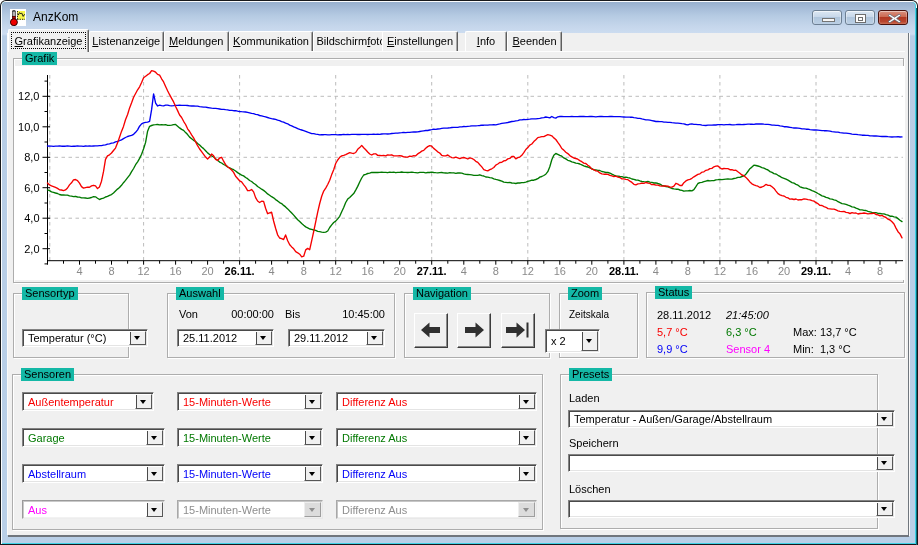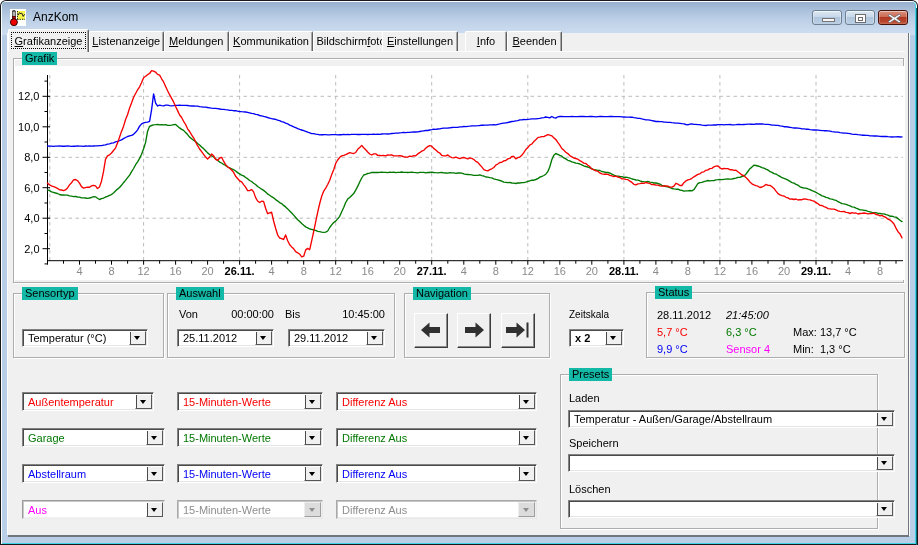--- a/index.html
+++ b/index.html
@@ -217,21 +217,21 @@
         <text x="770.0" y="208.7" font-size="11" fill="#8a8a8a" text-anchor="middle" font-family="Liberation Sans, sans-serif">20</text>
         <text x="802.0" y="208.7" font-size="11" fill="#000" text-anchor="middle" font-weight="bold" font-family="Liberation Sans, sans-serif">29.11.</text>
         <text x="834.0" y="208.7" font-size="11" fill="#8a8a8a" text-anchor="middle" font-family="Liberation Sans, sans-serif">4</text>
         <text x="866.0" y="208.7" font-size="11" fill="#8a8a8a" text-anchor="middle" font-family="Liberation Sans, sans-serif">8</text>
         <polyline points="33.5,80.0 35.5,80.1 37.5,80.1 39.5,80.3 41.5,80.1 43.5,80.1 45.5,80.0 47.5,80.2 49.5,80.2 51.5,80.2 53.5,80.0 55.5,80.1 57.5,80.3 59.5,80.2 61.5,80.2 63.5,80.0 65.5,80.1 67.5,80.1 69.5,80.3 71.5,80.0 73.5,80.1 75.5,79.9 77.5,80.1 79.5,80.0 81.5,79.9 83.5,79.8 85.5,79.7 87.5,79.6 89.5,79.2 91.5,78.9 93.5,78.1 95.5,77.8 97.5,77.2 99.5,76.8 101.5,75.9 103.5,75.4 105.5,74.7 107.5,73.9 109.5,72.7 111.5,71.5 113.6,70.5 115.6,69.9 117.6,69.4 119.6,68.3 121.6,66.3 123.6,63.8 125.6,60.2 127.6,57.9 129.6,56.8 131.6,56.3 133.6,56.2 135.6,55.4 137.6,43.7 139.6,27.9 141.6,37.1 143.6,40.0 145.6,39.1 147.6,39.6 149.6,39.9 151.6,39.2 153.6,39.1 155.6,39.6 157.6,39.8 159.6,39.7 161.6,39.3 163.6,39.3 165.6,39.2 167.6,39.4 169.6,39.3 171.6,39.4 173.6,39.5 175.6,39.8 177.6,40.0 179.6,40.0 181.6,40.1 183.6,40.2 185.6,40.6 187.6,40.8 189.6,41.1 191.6,41.1 193.6,41.5 195.6,41.8 197.6,42.2 199.6,42.3 201.6,42.4 203.6,42.7 205.6,43.0 207.6,43.3 209.6,43.3 211.6,43.6 213.6,43.8 215.6,44.3 217.6,44.4 219.6,44.7 221.6,44.7 223.6,45.2 225.6,45.5 227.6,45.7 229.6,45.8 231.6,46.0 233.6,46.3 235.6,46.8 237.6,47.4 239.6,47.6 241.6,48.3 243.6,48.7 245.6,49.5 247.6,49.9 249.6,50.4 251.6,50.8 253.6,51.5 255.6,52.1 257.6,52.6 259.6,53.0 261.6,53.4 263.6,54.2 265.6,54.7 267.6,55.6 269.6,56.1 271.6,57.1 273.7,57.8 275.7,59.1 277.7,59.9 279.7,60.9 281.7,61.7 283.7,62.6 285.7,63.4 287.7,64.0 289.7,64.6 291.7,65.3 293.7,66.2 295.7,66.8 297.7,67.6 299.7,67.6 301.7,68.1 303.7,68.4 305.7,68.9 307.7,68.7 309.7,68.7 311.7,68.6 313.7,68.8 315.7,68.8 317.7,68.7 319.7,68.6 321.7,68.6 323.7,68.8 325.7,68.7 327.7,68.7 329.7,68.4 331.7,68.6 333.7,68.5 335.7,68.6 337.7,68.4 339.7,68.3 341.7,68.3 343.7,68.5 345.7,68.5 347.7,68.3 349.7,68.3 351.7,68.3 353.7,68.5 355.7,68.4 357.7,68.4 359.7,68.1 361.7,68.3 363.7,68.2 365.7,68.3 367.7,68.0 369.7,67.9 371.7,67.9 373.7,68.0 375.7,67.8 377.7,67.5 379.7,67.3 381.7,67.1 383.7,67.2 385.7,66.8 387.7,66.7 389.7,66.4 391.7,66.6 393.7,66.4 395.7,66.4 397.7,66.1 399.7,66.0 401.7,66.0 403.7,65.9 405.7,65.5 407.7,65.1 409.7,64.8 411.7,64.5 413.7,64.5 415.7,64.0 417.7,63.7 419.7,63.2 421.7,63.3 423.7,63.0 425.7,62.8 427.7,62.4 429.7,62.2 431.7,62.1 433.8,62.0 435.8,61.8 437.8,61.5 439.8,61.4 441.8,61.3 443.8,61.3 445.8,60.9 447.8,60.8 449.8,60.5 451.8,60.6 453.8,60.3 455.8,60.2 457.8,59.9 459.8,59.8 461.8,59.8 463.8,59.7 465.8,59.5 467.8,59.2 469.8,59.2 471.8,59.1 473.8,59.2 475.8,58.9 477.8,58.8 479.8,58.6 481.8,58.8 483.8,58.3 485.8,57.9 487.8,57.4 489.8,57.1 491.8,56.8 493.8,56.5 495.8,56.0 497.8,55.5 499.8,55.3 501.8,54.9 503.8,54.6 505.8,53.9 507.8,53.8 509.8,53.5 511.8,53.6 513.8,53.4 515.8,53.2 517.8,52.9 519.8,52.9 521.8,52.9 523.8,52.6 525.8,52.3 527.8,51.8 529.8,51.7 531.8,51.0 533.8,51.3 535.8,51.9 537.8,50.5 539.8,51.6 541.8,52.1 543.8,50.8 545.8,50.5 547.8,50.5 549.8,50.6 551.8,50.7 553.8,50.6 555.8,50.6 557.8,50.4 559.8,50.7 561.8,50.6 563.8,50.7 565.8,50.4 567.8,50.5 569.8,50.5 571.8,50.7 573.8,50.6 575.8,50.5 577.8,50.5 579.8,50.6 581.8,50.8 583.8,50.6 585.8,50.5 587.8,50.4 589.8,50.7 591.8,50.6 593.9,50.6 595.9,50.4 597.9,50.5 599.9,50.6 601.9,50.7 603.9,50.6 605.9,50.6 607.9,50.8 609.9,51.0 611.9,51.2 613.9,51.1 615.9,51.2 617.9,51.2 619.9,51.7 621.9,51.9 623.9,52.3 625.9,52.4 627.9,52.9 629.9,53.3 631.9,53.8 633.9,53.9 635.9,54.2 637.9,54.6 639.9,55.0 641.9,55.5 643.9,55.4 645.9,55.6 647.9,55.7 649.9,56.1 651.9,56.1 653.9,56.3 655.9,56.3 657.9,56.7 659.9,56.9 661.9,57.1 663.9,57.2 665.9,57.3 667.9,57.7 669.9,57.9 671.9,58.5 673.9,58.8 675.9,58.2 677.9,57.9 679.9,58.3 681.9,58.4 683.9,58.6 685.9,58.7 687.9,59.1 689.9,59.4 691.9,59.5 693.9,59.2 695.9,59.1 697.9,59.2 699.9,59.0 701.9,59.0 703.9,58.6 705.9,58.7 707.9,58.6 709.9,58.8 711.9,58.6 713.9,58.6 715.9,58.5 717.9,58.8 719.9,58.8 721.9,58.7 723.9,58.5 725.9,58.4 727.9,58.6 729.9,58.5 731.9,58.4 733.9,58.1 735.9,58.2 737.9,58.2 739.9,58.3 741.9,58.0 743.9,58.0 745.9,57.9 747.9,58.0 749.9,58.2 751.9,58.3 754.0,58.4 756.0,58.6 758.0,59.1 760.0,59.2 762.0,59.4 764.0,59.4 766.0,59.9 768.0,60.2 770.0,60.7 772.0,60.7 774.0,61.0 776.0,61.3 778.0,61.7 780.0,62.0 782.0,62.0 784.0,62.2 786.0,62.4 788.0,62.9 790.0,62.9 792.0,63.2 794.0,63.2 796.0,63.6 798.0,63.8 800.0,64.0 802.0,63.9 804.0,64.1 806.0,64.3 808.0,64.6 810.0,64.7 812.0,64.7 814.0,64.9 816.0,65.2 818.0,65.7 820.0,65.8 822.0,66.1 824.0,66.1 826.0,66.6 828.0,66.8 830.0,67.2 832.0,67.1 834.0,67.4 836.0,67.7 838.0,68.1 840.0,68.3 842.0,68.4 844.0,68.7 846.0,68.9 848.0,69.2 850.0,69.2 852.0,69.4 854.0,69.4 856.0,69.8 858.0,69.9 860.0,70.0 862.0,69.9 864.0,70.1 866.0,70.3 868.0,70.5 870.0,70.5 872.0,70.5 874.0,70.7 876.0,70.8 878.0,71.0 880.0,70.8 882.0,70.8 884.0,70.7 886.0,71.0 888.0,70.9" fill="none" stroke="#0000f4" stroke-width="1.35" stroke-linejoin="round" stroke-linecap="round"></polyline>
         <polyline points="33.5,123.9 35.5,124.6 37.5,125.9 39.5,126.3 41.5,127.0 43.5,127.5 45.5,128.5 47.5,129.0 49.5,129.0 51.5,129.1 53.5,129.1 55.5,129.9 57.5,130.1 59.5,130.6 61.5,130.3 63.5,131.0 65.5,131.2 67.5,131.9 69.5,131.8 71.5,132.0 73.5,132.3 75.5,132.0 77.5,131.5 79.5,130.6 81.5,130.8 83.5,132.2 85.5,133.5 87.5,132.7 89.5,132.1 91.5,131.0 93.5,130.4 95.5,129.3 97.5,128.6 99.5,126.9 101.5,125.0 103.5,123.1 105.5,121.5 107.5,119.3 109.5,116.7 111.5,114.4 113.6,111.7 115.6,109.1 117.6,105.6 119.6,102.5 121.6,98.7 123.6,95.8 125.6,92.4 127.6,88.2 129.6,82.7 131.6,76.4 133.6,65.2 135.6,60.3 137.6,59.5 139.6,58.8 141.6,58.7 143.6,58.5 145.6,58.8 147.6,58.6 149.6,58.9 151.6,58.7 153.6,59.4 155.6,59.3 157.6,59.2 159.6,58.7 161.6,58.5 163.6,60.2 165.6,61.9 167.6,63.4 169.6,64.4 171.6,66.6 173.6,68.6 175.6,71.1 177.6,72.7 179.6,74.3 181.6,75.5 183.6,77.5 185.6,79.0 187.6,81.0 189.6,82.6 191.6,84.7 193.6,86.9 195.6,88.5 197.6,90.0 199.6,91.0 201.6,92.8 203.6,94.2 205.6,96.1 207.6,97.0 209.6,98.5 211.6,99.4 213.6,101.0 215.6,101.9 217.6,102.9 219.6,103.7 221.6,105.0 223.6,106.6 225.6,107.9 227.6,109.1 229.6,109.9 231.6,111.5 233.6,112.7 235.6,114.5 237.6,115.5 239.6,117.2 241.6,118.5 243.6,120.5 245.6,121.8 247.6,123.2 249.6,124.4 251.6,126.0 253.6,127.9 255.6,129.2 257.6,130.7 259.6,131.8 261.6,133.6 263.6,134.9 265.6,136.6 267.6,137.6 269.6,139.4 271.6,140.9 273.7,142.9 275.7,145.0 277.7,147.0 279.7,149.1 281.7,151.5 283.7,153.8 285.7,155.6 287.7,157.6 289.7,159.3 291.7,160.9 293.7,161.8 295.7,163.0 297.7,163.4 299.7,164.0 301.7,164.3 303.7,165.3 305.7,165.7 307.7,166.1 309.7,166.3 311.7,166.1 313.7,165.0 315.7,161.5 317.7,158.9 319.7,156.5 321.7,155.1 323.7,152.9 325.7,150.3 327.7,145.7 329.7,141.5 331.7,136.5 333.7,133.1 335.7,131.4 337.7,129.5 339.7,127.6 341.7,124.1 343.7,120.4 345.7,116.0 347.7,112.0 349.7,109.0 351.7,108.3 353.7,107.5 355.7,107.2 357.7,106.4 359.7,106.5 361.7,106.3 363.7,106.5 365.7,106.3 367.7,106.1 369.7,106.3 371.7,106.4 373.7,106.7 375.7,106.2 377.7,106.3 379.7,106.1 381.7,106.7 383.7,106.4 385.7,106.4 387.7,106.0 389.7,106.3 391.7,106.4 393.7,106.5 395.7,106.3 397.7,106.1 399.7,106.4 401.7,106.6 403.7,106.8 405.7,106.3 407.7,106.4 409.7,106.3 411.7,106.8 413.7,106.5 415.7,106.5 417.7,106.1 419.7,106.5 421.7,106.7 423.7,106.8 425.7,106.6 427.7,106.5 429.7,106.9 431.7,107.0 433.8,107.2 435.8,106.7 437.8,106.9 439.8,106.8 441.8,107.4 443.8,107.0 445.8,107.0 447.8,107.1 449.8,107.8 451.8,108.3 453.8,108.5 455.8,108.7 457.8,108.9 459.8,109.3 461.8,109.3 463.8,109.4 465.8,108.8 467.8,109.6 469.8,110.0 471.8,111.0 473.8,111.1 475.8,111.6 477.8,111.9 479.8,112.8 481.8,113.4 483.8,113.9 485.8,114.5 487.8,115.1 489.8,116.2 491.8,116.4 493.8,116.7 495.8,116.4 497.8,117.0 499.8,117.1 501.8,117.5 503.8,117.0 505.8,117.0 507.8,116.7 509.8,116.6 511.8,116.1 513.8,115.4 515.8,114.8 517.8,114.2 519.8,114.2 521.8,113.5 523.8,112.7 525.8,111.1 527.8,110.5 529.8,109.5 531.8,108.2 533.8,105.7 535.8,100.7 537.8,93.7 539.8,89.2 541.8,87.5 543.8,88.3 545.8,89.3 547.8,90.2 549.8,91.9 551.8,92.9 553.8,94.3 555.8,94.8 557.8,95.8 559.8,96.3 561.8,97.1 563.8,97.3 565.8,98.0 567.8,98.9 569.8,99.8 571.8,100.5 573.8,101.0 575.8,101.9 577.8,102.7 579.8,103.8 581.8,103.8 583.8,104.4 585.8,104.5 587.8,105.5 589.8,105.9 591.8,106.5 593.9,106.5 595.9,107.2 597.9,108.2 599.9,109.1 601.9,109.8 603.9,110.1 605.9,110.5 607.9,110.7 609.9,111.4 611.9,111.1 613.9,111.7 615.9,112.0 617.9,113.0 619.9,113.4 621.9,114.0 623.9,114.2 625.9,114.9 627.9,115.5 629.9,115.7 631.9,115.8 633.9,115.5 635.9,116.1 637.9,116.4 639.9,117.0 641.9,116.8 643.9,117.5 645.9,118.1 647.9,119.4 649.9,119.9 651.9,120.5 653.9,120.8 655.9,121.6 657.9,122.5 659.9,122.9 661.9,123.2 663.9,123.2 665.9,124.0 667.9,124.4 669.9,125.2 671.9,124.9 673.9,124.9 675.9,124.5 677.9,124.8 679.9,123.7 681.9,120.7 683.9,117.5 685.9,116.7 687.9,116.4 689.9,115.7 691.9,115.1 693.9,114.5 695.9,114.8 697.9,114.6 699.9,114.7 701.9,113.8 703.9,113.7 705.9,113.4 707.9,113.6 709.9,113.3 711.9,113.1 713.9,113.0 715.9,113.1 717.9,113.1 719.9,112.5 721.9,112.1 723.9,111.4 725.9,111.3 727.9,110.5 729.9,109.9 731.9,108.2 733.9,105.5 735.9,102.7 737.9,101.1 739.9,99.2 741.9,99.5 743.9,100.0 745.9,100.7 747.9,101.6 749.9,102.2 751.9,103.2 754.0,104.0 756.0,105.6 758.0,106.4 760.0,107.6 762.0,108.0 764.0,109.3 766.0,110.4 768.0,111.7 770.0,112.3 772.0,113.2 774.0,114.2 776.0,115.4 778.0,116.6 780.0,117.2 782.0,118.3 784.0,119.2 786.0,120.8 788.0,121.5 790.0,122.1 792.0,122.1 794.0,122.9 796.0,123.6 798.0,124.7 800.0,125.4 802.0,126.3 804.0,127.5 806.0,128.6 808.0,129.8 810.0,130.3 812.0,131.4 814.0,131.8 816.0,132.9 818.0,133.1 820.0,133.8 822.0,134.3 824.0,135.7 826.0,136.7 828.0,137.7 830.0,137.9 832.0,138.3 834.0,139.1 836.0,139.8 838.0,140.8 840.0,141.1 842.0,142.1 844.0,142.8 846.0,143.8 848.0,143.9 850.0,144.4 852.0,144.5 854.0,145.4 856.0,145.9 858.0,146.4 860.0,146.6 862.0,146.7 864.0,147.3 866.0,147.5 868.0,147.9 870.0,147.9 872.0,148.7 874.0,149.2 876.0,150.2 878.0,150.2 880.0,150.8 882.0,151.1 884.0,152.6 886.0,154.2 888.0,155.6" fill="none" stroke="#007800" stroke-width="1.35" stroke-linejoin="round" stroke-linecap="round"></polyline>
         <polyline points="33.5,117.0 35.5,118.9 37.5,119.9 39.5,120.6 41.5,121.4 43.5,122.4 45.5,123.8 47.5,124.0 49.5,124.6 51.5,123.9 53.5,122.0 55.5,118.9 57.5,116.8 59.5,113.9 61.5,113.5 63.5,114.6 65.5,117.2 67.5,120.6 69.5,122.1 71.5,121.6 73.5,121.2 75.5,121.2 77.5,119.9 79.5,119.3 81.5,119.9 83.5,122.6 85.5,120.9 87.5,115.2 89.5,105.7 91.5,93.4 93.5,89.9 95.5,88.8 97.5,87.0 99.5,84.5 101.5,82.1 103.5,77.1 105.5,71.3 107.5,65.4 109.5,60.4 111.5,53.8 113.6,48.5 115.6,41.9 117.6,36.8 119.6,31.2 121.6,27.5 123.6,23.8 125.6,20.8 127.6,16.5 129.6,11.7 131.6,10.3 133.6,8.7 135.6,7.5 137.6,4.7 139.6,5.1 141.6,6.2 143.6,8.4 145.6,9.1 147.6,12.8 149.6,15.9 151.6,20.4 153.6,24.7 155.6,28.7 157.6,32.3 159.6,35.9 161.6,40.5 163.6,44.6 165.6,49.0 167.6,51.5 169.6,55.3 171.6,58.5 173.6,62.8 175.6,65.5 177.6,68.8 179.6,71.8 181.6,75.9 183.6,79.7 185.6,83.0 187.6,85.7 189.6,88.4 191.6,91.1 193.6,93.0 195.6,91.1 197.6,88.0 199.6,89.8 201.6,93.4 203.6,94.5 205.6,92.0 207.6,91.3 209.6,95.2 211.6,98.6 213.6,100.7 215.6,102.3 217.6,104.0 219.6,106.4 221.6,110.3 223.6,112.5 225.6,114.8 227.6,115.9 229.6,118.6 231.6,121.1 233.6,124.7 235.6,124.6 237.6,123.5 239.6,125.9 241.6,131.6 243.6,135.0 245.6,136.5 247.6,135.2 249.6,135.4 251.6,142.3 253.6,147.7 255.6,146.9 257.6,146.2 259.6,155.0 261.6,162.2 263.6,168.8 265.6,172.0 267.6,172.7 269.6,173.5 271.6,168.9 273.7,174.8 275.7,178.8 277.7,180.9 279.7,182.8 281.7,185.7 283.7,186.8 285.7,188.2 287.7,190.8 289.7,190.2 291.7,183.9 293.7,182.4 295.7,183.7 297.7,174.6 299.7,165.5 301.7,155.8 303.7,146.2 305.7,137.5 307.7,130.2 309.7,125.1 311.7,122.1 313.7,118.5 315.7,114.3 317.7,108.6 319.7,103.7 321.7,97.5 323.7,94.0 325.7,91.3 327.7,89.9 329.7,89.3 331.7,88.6 333.7,87.6 335.7,86.6 337.7,87.2 339.7,87.5 341.7,86.5 343.7,83.3 345.7,81.6 347.7,79.4 349.7,81.7 351.7,83.7 353.7,86.0 355.7,88.0 357.7,89.0 359.7,87.9 361.7,87.8 363.7,89.4 365.7,89.5 367.7,89.7 369.7,89.4 371.7,89.9 373.7,88.9 375.7,89.1 377.7,88.8 379.7,89.8 381.7,89.8 383.7,89.9 385.7,89.6 387.7,90.0 389.7,90.8 391.7,91.0 393.7,91.1 395.7,90.2 397.7,90.3 399.7,89.7 401.7,89.8 403.7,87.9 405.7,86.7 407.7,85.1 409.7,84.4 411.7,82.2 413.7,80.6 415.7,79.6 417.7,80.2 419.7,82.4 421.7,84.0 423.7,85.8 425.7,87.0 427.7,89.3 429.7,89.9 431.7,89.8 433.8,89.0 435.8,90.5 437.8,91.6 439.8,91.9 441.8,91.1 443.8,91.8 445.8,92.6 447.8,91.9 449.8,91.5 451.8,92.1 453.8,93.0 455.8,91.9 457.8,92.3 459.8,93.5 461.8,95.3 463.8,96.4 465.8,98.8 467.8,100.9 469.8,103.6 471.8,104.3 473.8,104.9 475.8,103.7 477.8,102.8 479.8,101.5 481.8,99.1 483.8,98.0 485.8,96.5 487.8,96.3 489.8,94.9 491.8,94.5 493.8,92.9 495.8,92.4 497.8,90.5 499.8,90.5 501.8,92.8 503.8,91.7 505.8,91.1 507.8,89.3 509.8,86.7 511.8,83.5 513.8,81.6 515.8,79.1 517.8,78.0 519.8,75.6 521.8,73.8 523.8,71.6 525.8,71.2 527.8,70.7 529.8,70.6 531.8,69.6 533.8,68.7 535.8,69.1 537.8,69.8 539.8,71.9 541.8,73.5 543.8,76.4 545.8,79.1 547.8,82.5 549.8,84.1 551.8,86.2 553.8,87.6 555.8,89.6 557.8,90.8 559.8,92.0 561.8,92.5 563.8,93.2 565.8,94.6 567.8,95.7 569.8,97.1 571.8,97.5 573.8,99.3 575.8,100.6 577.8,103.1 579.8,103.7 581.8,104.8 583.8,105.2 585.8,106.9 587.8,107.8 589.8,108.2 591.8,108.2 593.9,108.3 595.9,109.3 597.9,109.8 599.9,110.6 601.9,110.2 603.9,111.1 605.9,111.5 607.9,112.9 609.9,112.8 611.9,113.4 613.9,113.7 615.9,115.1 617.9,116.4 619.9,118.3 621.9,118.8 623.9,117.8 625.9,117.7 627.9,117.2 629.9,117.4 631.9,116.5 633.9,117.1 635.9,117.4 637.9,118.7 639.9,118.5 641.9,119.1 643.9,119.1 645.9,119.9 647.9,120.2 649.9,120.0 651.9,119.9 653.9,120.1 655.9,121.1 657.9,121.2 659.9,120.2 661.9,117.3 663.9,118.1 665.9,119.5 667.9,119.5 669.9,116.7 671.9,114.9 673.9,113.8 675.9,113.3 677.9,112.3 679.9,110.8 681.9,109.6 683.9,108.4 685.9,107.8 687.9,106.2 689.9,105.8 691.9,104.3 693.9,103.9 695.9,102.7 697.9,102.4 699.9,100.8 701.9,100.2 703.9,99.9 705.9,101.8 707.9,103.0 709.9,102.5 711.9,102.6 713.9,102.7 715.9,103.7 717.9,103.7 719.9,104.4 721.9,104.2 723.9,105.8 725.9,107.2 727.9,109.0 729.9,109.7 731.9,111.4 733.9,113.5 735.9,115.9 737.9,117.8 739.9,118.9 741.9,119.6 743.9,120.2 745.9,121.5 747.9,121.0 749.9,120.1 751.9,118.4 754.0,119.3 756.0,119.4 758.0,120.7 760.0,122.4 762.0,125.1 764.0,127.6 766.0,128.8 768.0,129.7 770.0,130.0 772.0,131.3 774.0,131.9 776.0,133.2 778.0,133.0 780.0,133.5 782.0,133.0 784.0,134.0 786.0,133.7 788.0,133.7 790.0,132.9 792.0,133.2 794.0,133.6 796.0,133.9 798.0,134.7 800.0,135.1 802.0,136.7 804.0,137.7 806.0,139.4 808.0,139.5 810.0,140.7 812.0,141.3 814.0,142.6 816.0,142.8 818.0,143.1 820.0,143.1 822.0,143.9 824.0,144.8 826.0,145.3 828.0,145.6 830.0,145.4 832.0,146.4 834.0,146.7 836.0,147.5 838.0,146.7 840.0,147.1 842.0,147.0 844.0,148.0 846.0,147.5 848.0,147.3 850.0,147.0 852.0,147.3 854.0,147.9 856.0,147.7 858.0,147.5 860.0,147.1 862.0,148.5 864.0,148.9 866.0,149.8 868.0,149.4 870.0,150.7 872.0,151.5 874.0,153.2 876.0,154.0 878.0,155.8 880.0,158.0 882.0,162.1 884.0,165.7 886.0,167.9 888.0,171.9" fill="none" stroke="#f60000" stroke-width="1.35" stroke-linejoin="round" stroke-linecap="round"></polyline>
       </svg>
   </div>
 
-  <div class="grp" style="left:13px;top:293px;width:151px;height:65px;">
+  <div class="grp" style="left:13px;top:293px;width:116px;height:65px;">
       <span class="lbl">Sensortyp</span>
     </div>
   <div class="cb" style="left:22px;top:329px;width:126px;height:18px;">
       <span class="tx">Temperatur (°C)</span>
       <div class="btn"></div>
     </div>
 
   <div class="grp" style="left:167px;top:293px;width:228px;height:65px;">
       <span class="lbl">Auswahl</span>
     </div>
@@ -261,38 +261,44 @@
         <path d="M26 16 L17.5 8.5 L17.5 13 L7 13 L7 19 L17.5 19 L17.5 23.5 Z" fill="#303030"></path>
       </svg>
   </div>
   <div class="btn3d" style="left:501px;top:313px;width:34px;height:35px;">
     <svg width="32" height="33" viewBox="0 0 32 33">
         <path d="M23 16 L14.5 8.5 L14.5 13 L4 13 L4 19 L14.5 19 L14.5 23.5 Z" fill="#303030"></path>
         <rect x="24.5" y="8.5" width="2" height="15" fill="#303030"></rect>
       </svg>
   </div>
 
+  <div class="grp" style="left:559px;top:293px;width:79px;height:65px;">
+      <span class="lbl">Zoom</span>
+    </div>
   <div class="abs" style="left:569px;top:309px;font-size:10px;">Zeitskala</div>
-  <div class="cb" style="left:569px;top:329px;width:55px;height:18px;font-weight:bold;">
+  <div class="cb" style="left:545px;top:329px;width:55px;height:24px;">
       <span class="tx">x 2</span>
       <div class="btn"></div>
     </div>
 
   <div class="grp" style="left:646px;top:292px;width:259px;height:66px;">
       <span class="lbl">Status</span>
     </div>
   <div class="abs" style="left:657px;top:309px;font-size:11px;">28.11.2012</div>
   <div class="abs" style="left:726px;top:309px;font-size:11px;font-style:italic;">21:45:00</div>
   <div class="abs" style="left:657px;top:326px;font-size:11px;color:#f80000;">5,7 °C</div>
   <div class="abs" style="left:726px;top:326px;font-size:11px;color:#007800;">6,3 °C</div>
   <div class="abs" style="left:793px;top:326px;font-size:11px;">Max: 13,7 °C</div>
   <div class="abs" style="left:657px;top:343px;font-size:11px;color:#0000f8;">9,9 °C</div>
   <div class="abs" style="left:726px;top:343px;font-size:11px;color:#ff00ff;">Sensor 4</div>
   <div class="abs" style="left:793px;top:343px;font-size:11px;">Min:&nbsp; 1,3 °C</div>
 
+  <div class="grp" style="left:12px;top:374px;width:531px;height:156px;">
+      <span class="lbl">Sensoren</span>
+    </div>
 
 <div class="cb" style="left:22px;top:392px;width:132px;height:19px;">
       <span class="tx" style="color:#f80000">Außentemperatur</span>
       <div class="btn"></div>
     </div>
 <div class="cb" style="left:177px;top:392px;width:146px;height:19px;">
       <span class="tx" style="color:#f80000">15-Minuten-Werte</span>
       <div class="btn"></div>
     </div>
 <div class="cb" style="left:336px;top:392px;width:201px;height:19px;">

